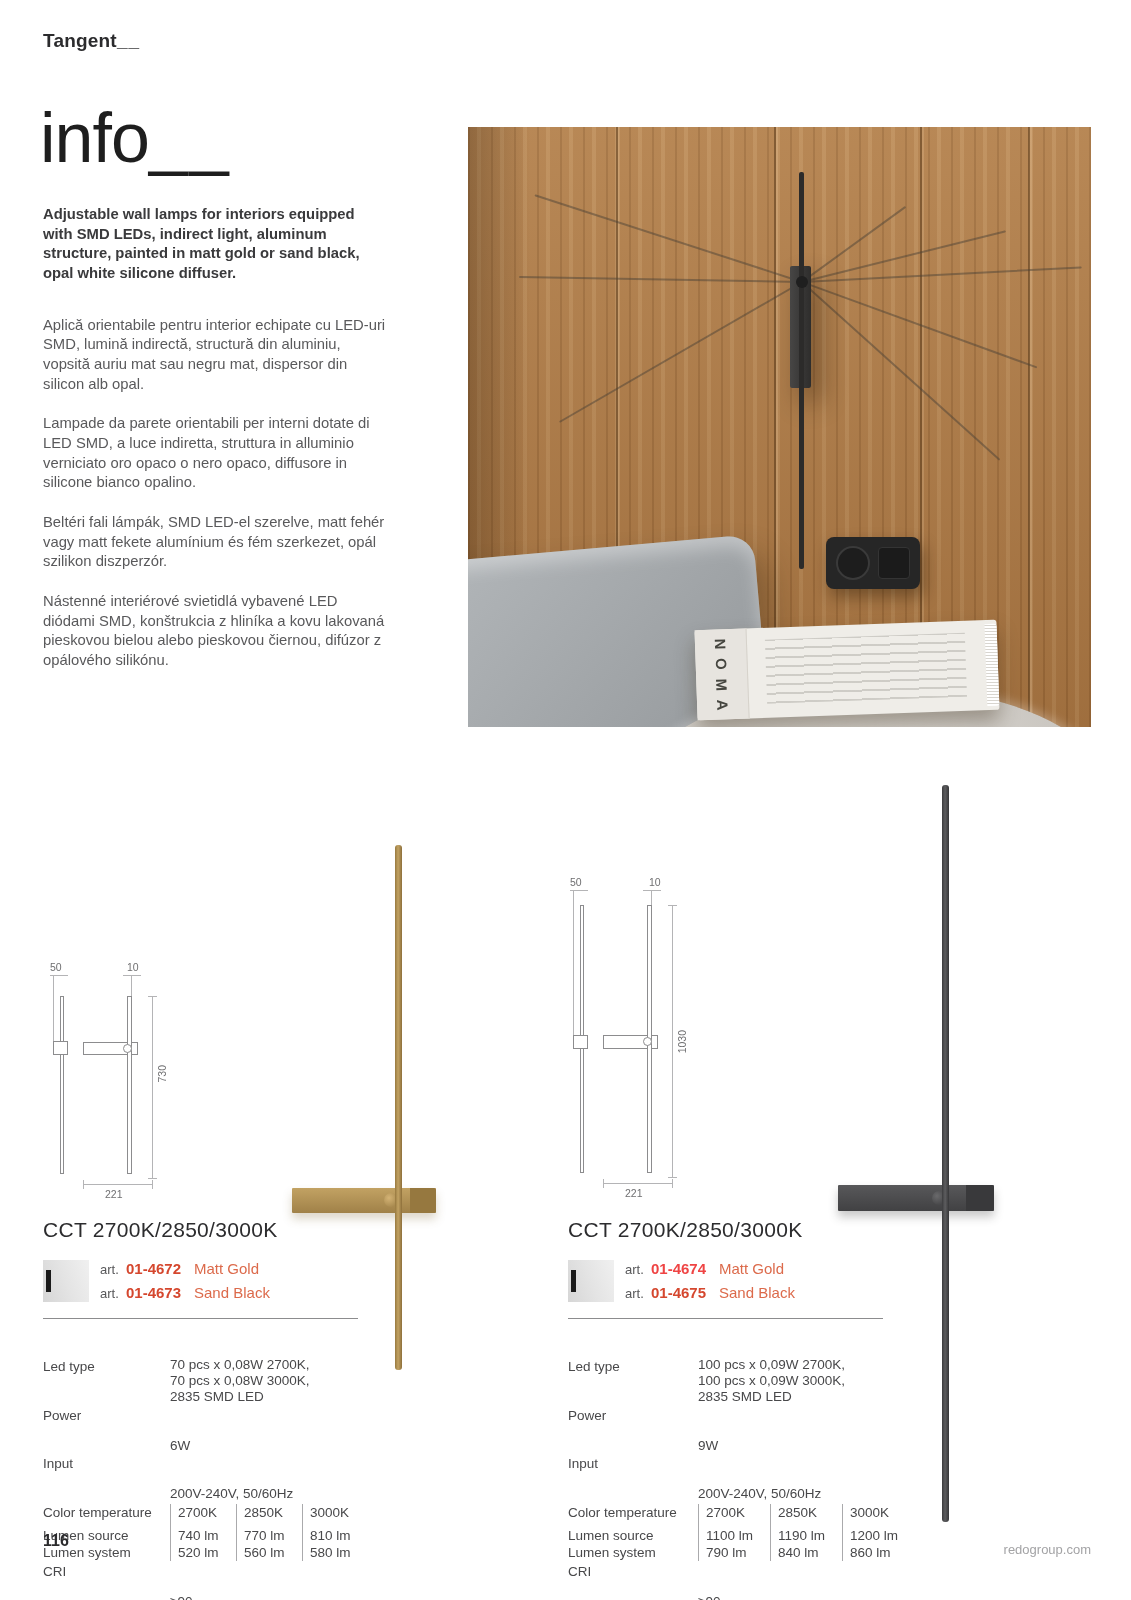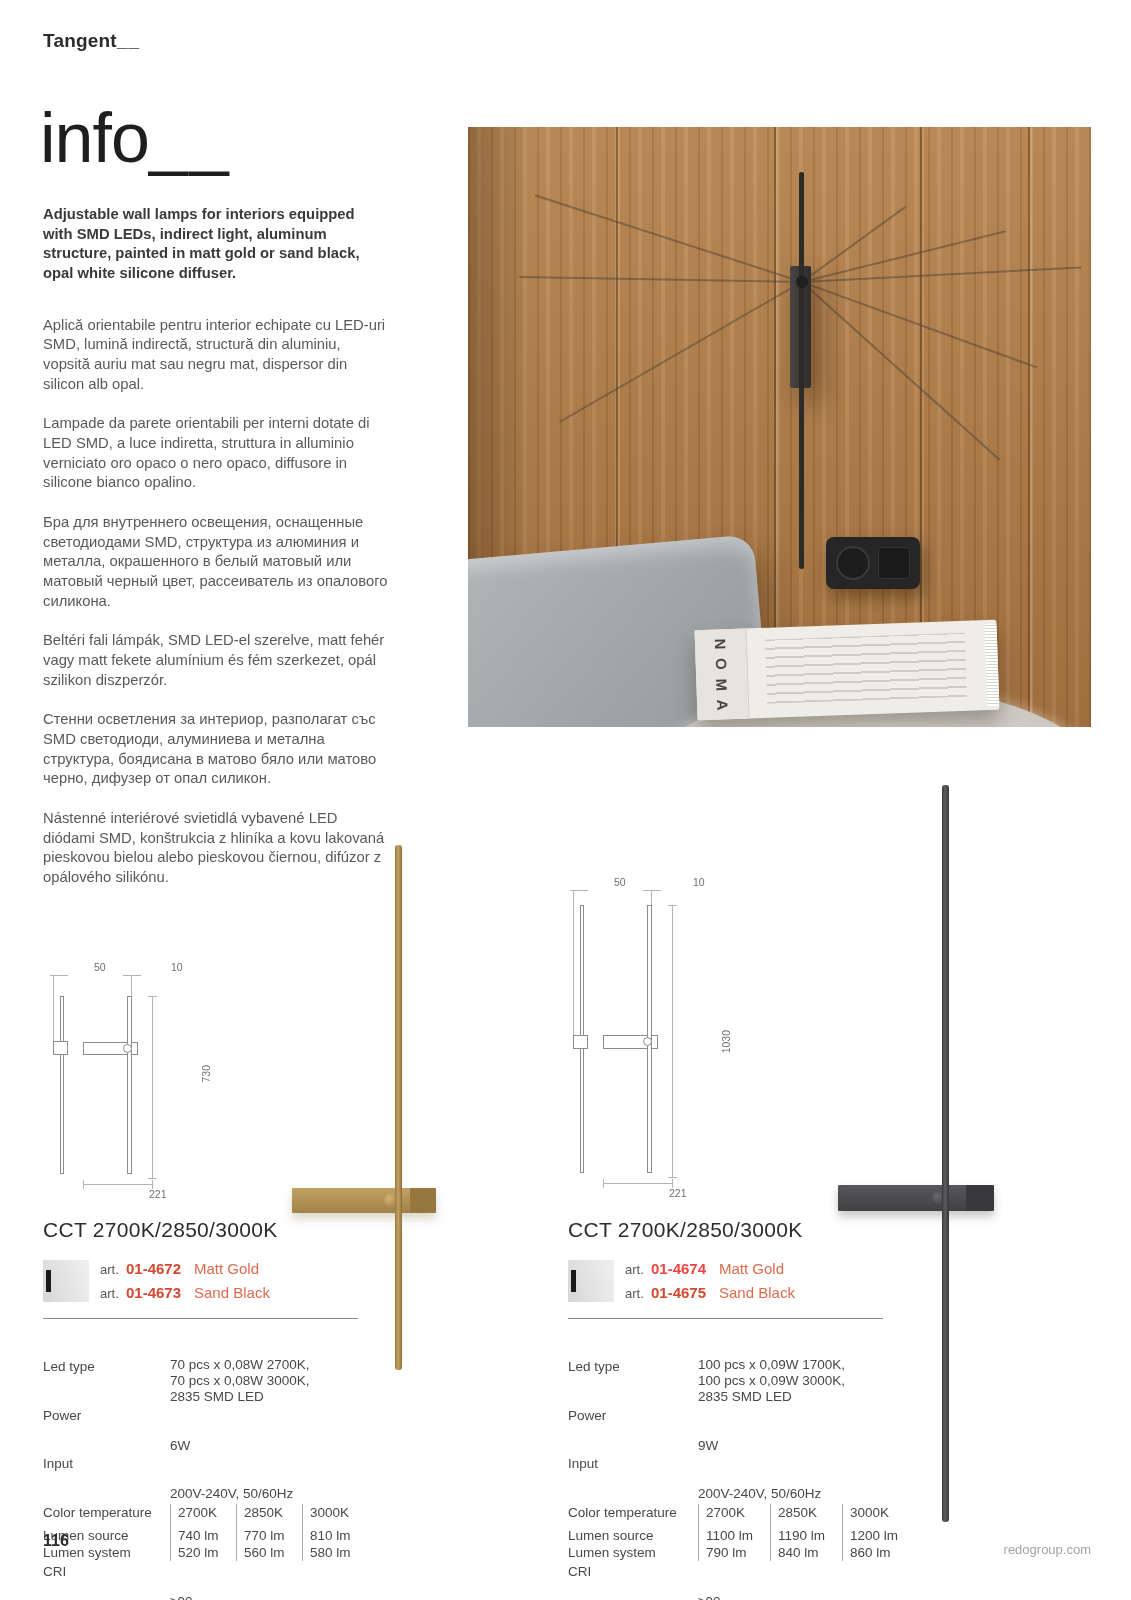--- a/index.html
+++ b/index.html
@@ -49,21 +49,21 @@
     background:#efede8;border-radius:3px;box-shadow:0 12px 20px rgba(55,40,20,.35);}
   .book-spine{position:absolute;left:0;top:0;width:52px;height:100%;background:#e7e4df;border-right:1px solid #d6d2cb;
     display:flex;flex-direction:column;align-items:center;justify-content:space-around;padding:4px 0;box-sizing:border-box;}
   .book-spine span{display:block;transform:rotate(90deg);font-size:15px;font-weight:700;color:#45453f;line-height:1;}
   .book-pages{position:absolute;right:0;top:4px;width:12px;height:82px;
     background:repeating-linear-gradient(0deg,#ffffff 0 2px,#d8d5cf 2px 3px);border-radius:0 3px 3px 0;}
   .book-scribble{position:absolute;left:70px;top:12px;width:200px;height:64px;opacity:.55;
     background:repeating-linear-gradient(0deg, rgba(120,118,110,.5) 0 2px, transparent 2px 9px);}
   
   .drawing{position:absolute;font-size:10.5px;color:#6f6f71;}
-  .drawing .lbl{position:absolute;margin-left:44px;}
+  .drawing .lbl{position:absolute;}
   .outline{position:absolute;border:1px solid #8c8c8e;background:#fff;box-sizing:border-box;}
   .dimline{position:absolute;background:#b4b4b6;}
   .circle{position:absolute;border:1px solid #8c8c8e;border-radius:50%;background:#fff;box-sizing:border-box;}
   .vtext{position:absolute;writing-mode:vertical-rl;transform:rotate(180deg);}
   
   .render{position:absolute;}
   .render .rod{position:absolute;border-radius:3px;}
   .render .bar{position:absolute;border-radius:1px;}
   .render .cap{position:absolute;}
   .render .pivot{position:absolute;border-radius:50%;}
@@ -111,23 +111,21 @@
 </head>
 <body>
 
 <div class="brand"><span>Tangent</span><span class="us">__</span></div>
 <div class="page-title"><span>info</span><span class="us">__</span></div>
 
 <div class="intro">
   <p class="en">Adjustable wall lamps for interiors equipped with SMD LEDs, indirect light, aluminum structure, painted in matt gold or sand black, opal white silicone diffuser.</p>
   <p class="tr">Aplică orientabile pentru interior echipate cu LED-uri SMD, lumină indirectă, structură din aluminiu, vopsită auriu mat sau negru mat, dispersor din silicon alb opal.</p>
   <p class="tr">Lampade da parete orientabili per interni dotate di LED SMD, a luce indiretta, struttura in alluminio verniciato oro opaco o nero opaco, diffusore in silicone bianco opalino.</p>
-  <p class="tr">Бра для внутреннего освещения, оснащенные светодиодами SMD, структура из алюминия и металла, окрашенного в белый матовый или матовый черный цвет, рассеиватель из опалового силикона.</p>
   <p class="tr">Beltéri fali lámpák, SMD LED-el szerelve, matt fehér vagy matt fekete alumínium és fém szerkezet, opál szilikon diszperzór.</p>
-  <p class="tr">Стенни осветления за интериор, разполагат със SMD светодиоди, алуминиева и метална структура, боядисана в матово бяло или матово черно, дифузер от опал силикон.</p>
   <p class="tr">Nástenné interiérové svietidlá vybavené LED diódami SMD, konštrukcia z hliníka a kovu lakovaná pieskovou bielou alebo pieskovou čiernou, difúzor z opálového silikónu.</p>
 </div>
 
 <div class="photo">
   <div class="plank" style="left:148px;"></div>
   <div class="plank" style="left:306px;"></div>
   <div class="plank" style="left:452px;"></div>
   <div class="plank" style="left:560px;"></div>
 
   <div class="arm" style="width:210px;transform:rotate(-14deg);"></div>
@@ -320,21 +318,21 @@
         <span class="art-label">art.</span>
         <span class="art-code" style="color:#d5472e;">01-4675</span>
         <span class="art-finish" style="color:#dc6a4b;">Sand Black</span>
       </div>
     </div>
   </div>
   <hr class="spec-divider">
   <div class="spec-row led">
     <div class="lbl">Led type</div>
     <div class="val">
-      <div>100 pcs x 0,09W 1700K,</div>
+      <div>100 pcs x 0,09W 2700K,</div>
       <div>100 pcs x 0,09W 3000K,</div>
       <div>2835 SMD LED</div>
     </div>
   </div>
   <div class="spec-row">
     <div class="lbl">Power</div>
     <div class="val">9W</div>
   </div>
   <div class="spec-row">
     <div class="lbl">Input</div>

